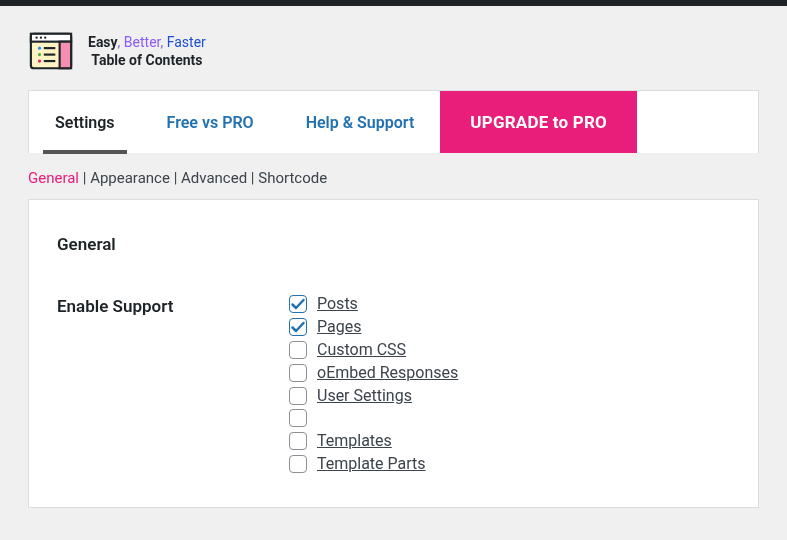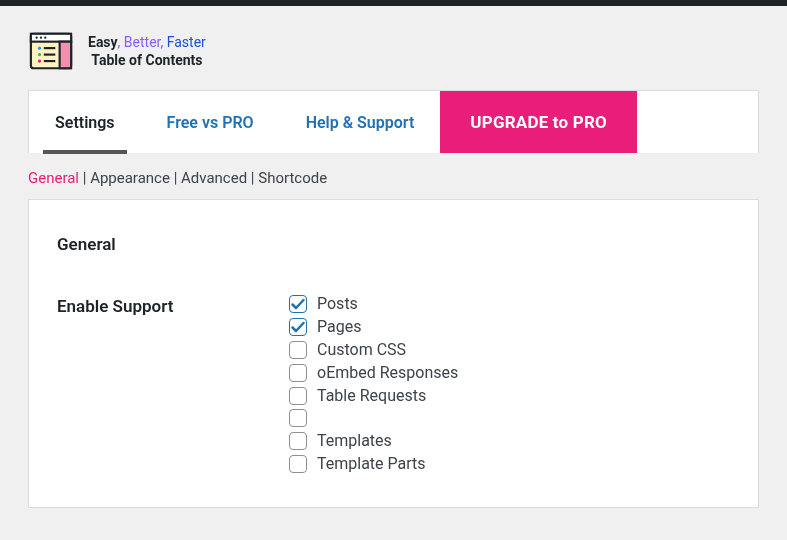--- a/index.html
+++ b/index.html
@@ -143,20 +143,21 @@
       display: flex;
       flex-direction: column;
       gap: 4px;
     }
     .checkbox-item {
       display: flex;
       align-items: center;
       gap: 10px;
       font-size: 16px;
       color: #3c434a;
+      text-decoration: underline;
     }
     .checkbox {
       width: 18px;
       height: 18px;
       border: 1.5px solid #8c8f94;
       border-radius: 4px;
       display: flex;
       align-items: center;
       justify-content: center;
       background: #fff;
@@ -244,21 +245,21 @@
             <div class="checkbox-item">
               <div class="checkbox"></div>
               <span>Custom CSS</span>
             </div>
             <div class="checkbox-item">
               <div class="checkbox"></div>
               <span>oEmbed Responses</span>
             </div>
             <div class="checkbox-item">
               <div class="checkbox"></div>
-              <span>Table Requests</span>
+              <span>User Settings</span>
             </div>
             <div class="checkbox-item">
               <div class="checkbox"></div>
             </div>
             <div class="checkbox-item">
               <div class="checkbox"></div>
               <span>Templates</span>
             </div>
             <div class="checkbox-item">
               <div class="checkbox"></div>

